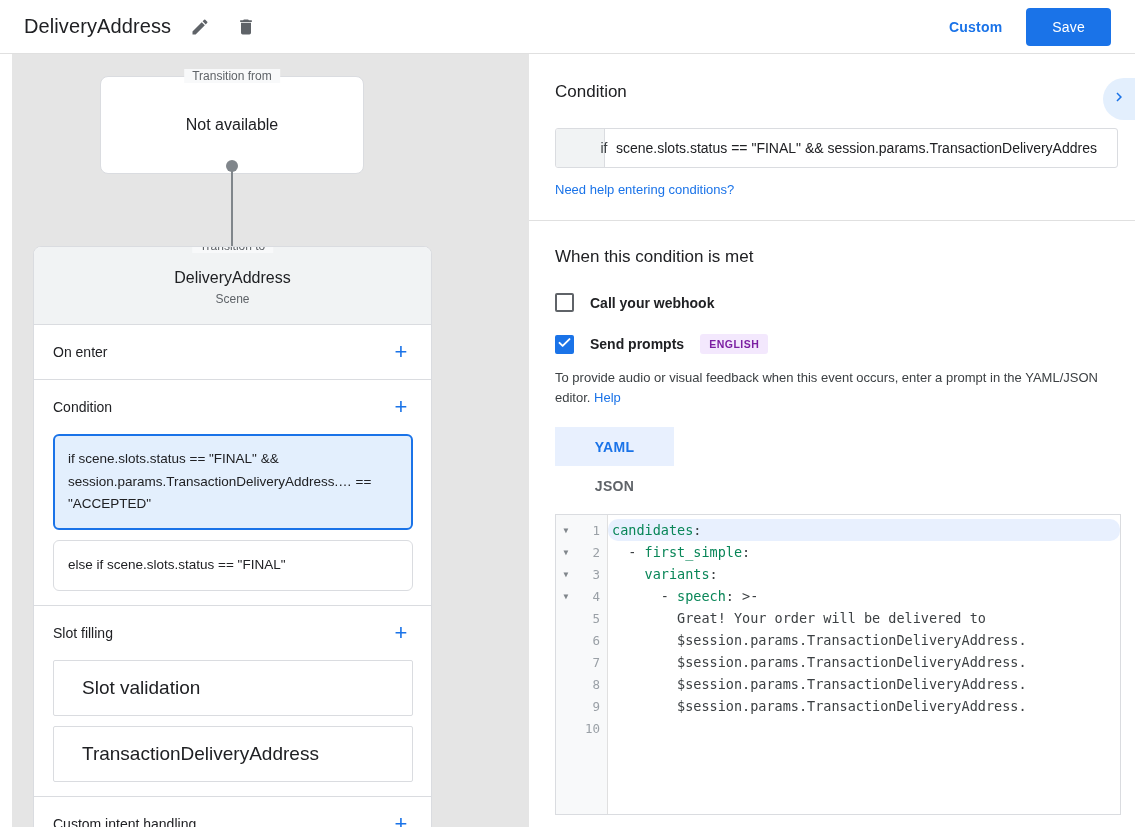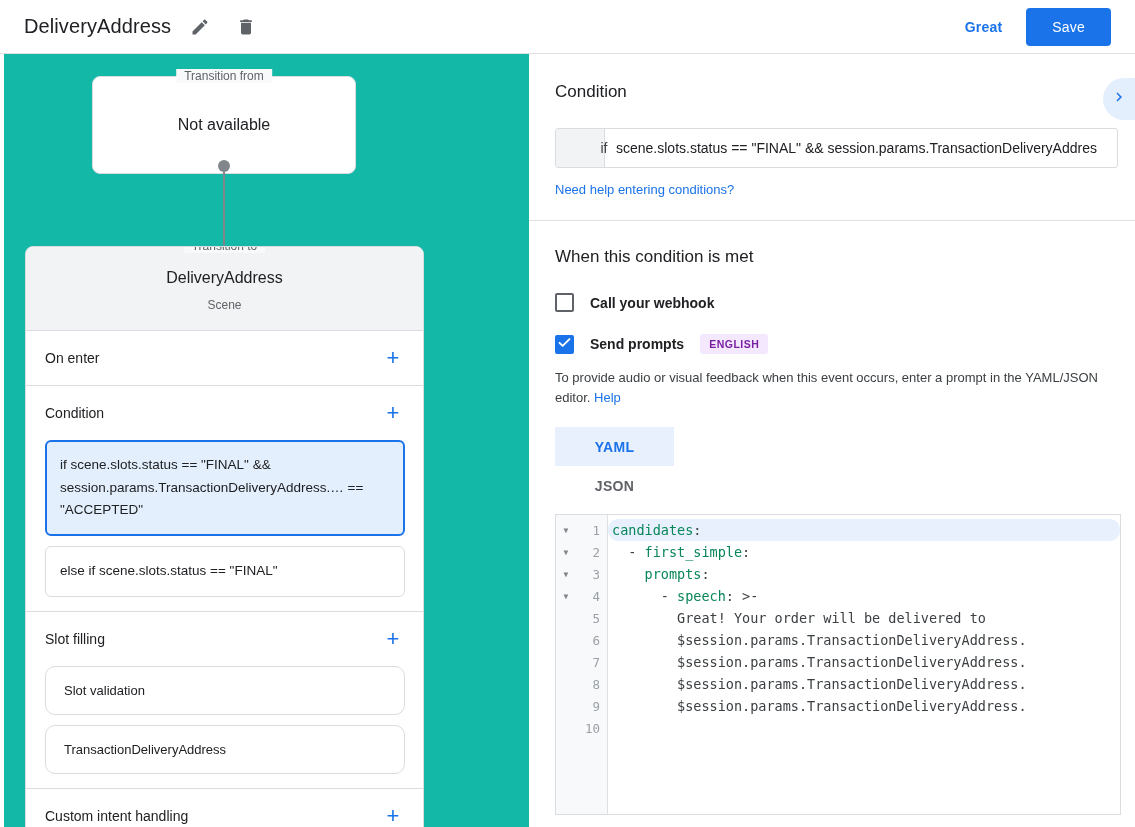--- a/index.html
+++ b/index.html
@@ -36,22 +36,22 @@
   }
   #save-btn {
     background: #1a73e8; color: #fff; font-size: 14px; font-weight: normal;
     padding: 11px 26px; border-radius: 4px; margin-left: 10px; margin-right: 24px;
     cursor: pointer; border: none; letter-spacing: .2px;
     font-family: "Liberation Sans", sans-serif;
   }
 
   
   #left-panel {
-    position: absolute; left: 4px; top: 54px; width: 528px; height: 773px;
-    background: #14b8a6; overflow: hidden;
+    position: absolute; left: 12px; top: 54px; width: 528px; height: 773px;
+    background: #e5e5e5; overflow: hidden;
   }
 
   .fieldset-box {
     position: absolute; background: #ffffff;
     border: 1px solid #dadce0; border-radius: 8px;
   }
   .fieldset-legend {
     position: absolute; top: -8px; left: 50%; transform: translateX(-50%);
     background: #f8f9fa; padding: 0 8px;
     font-size: 12px; color: #5f6368; white-space: nowrap;
@@ -72,21 +72,21 @@
   }
   #scene-head {
     background: #f1f3f4; padding: 22px 0 18px; text-align: center;
     position: relative; border-bottom: 1px solid #dadce0;
   }
   #scene-head .legend {
     position: absolute; top: -8px; left: 50%; transform: translateX(-50%);
     background: #f8f9fa; padding: 0 8px; font-size: 12px; color: #5f6368;
   }
   #scene-head .name { font-size: 16px; color: #202124; }
-  #scene-head .sub { font-size: 12px; color: #5f6368; margin-top: 11px; }
+  #scene-head .sub { font-size: 12px; color: #5f6368; margin-top: 5px; }
 
   .section { border-bottom: 1px solid #dadce0; padding: 0 0 0 0; }
   .section:last-child { border-bottom: none; }
   .section-header {
     display: flex; align-items: center; justify-content: space-between;
     padding: 16px 18px 16px 19px; cursor: pointer;
   }
   .section-title { font-size: 14px; color: #202124; }
   .plus {
     color: #1a73e8; font-size: 22px; line-height: 1; cursor: pointer;
@@ -95,22 +95,22 @@
   .section-body { padding: 0 18px 14px 19px; }
 
   .cond-card {
     border: 1px solid #dadce0; border-radius: 6px; background: #fff;
     padding: 13px 14px; font-size: 13.5px; color: #202124; line-height: 1.68;
     margin-bottom: 10px; cursor: pointer;
   }
   .cond-card.selected { background: #e3effd; border: 2px solid #1a73e8; padding: 12px 13px; }
   .cond-card:last-child { margin-bottom: 0; }
   .slot-card {
-    border: 1px solid #dadce0; border-radius: 10px; background: #fff;
-    padding: 16px 18px; font-size: 13px; color: #202124; margin-bottom: 10px;
+    border: 1px solid #dadce0; border-radius: 2px; background: #fff;
+    padding: 16px 28px; font-size: 19px; color: #202124; margin-bottom: 10px;
     cursor: pointer;
   }
   .slot-card:last-child { margin-bottom: 0; }
 
   
   #right-panel {
     position: absolute; left: 529px; top: 54px; width: 606px; height: 773px;
     background: #ffffff; overflow: hidden;
   }
   #cond-section {
@@ -219,21 +219,21 @@
   <div class="icon-btn">
     <span>
       <svg width="20" height="20" viewBox="0 0 24 24" fill="#5f6368">
         <path d="M6 19a2 2 0 002 2h8a2 2 0 002-2V7H6v12zM19 4h-3.5l-1-1h-5l-1 1H5v2h14V4z"></path>
       </svg>
     </span>
   </div>
 
   <div class="spacer"></div>
 
-  <div id="cancel-btn">Great</div>
+  <div id="cancel-btn">Custom</div>
   <button id="save-btn">Save</button>
 </div>
 
 <div id="left-panel">
 
   <div id="transition-from" class="fieldset-box">
     <div class="fieldset-legend">Transition from</div>
     <div class="val">Not available</div>
   </div>
 
@@ -376,21 +376,21 @@
             <span class="lnum">9</span>
           </div>
           <div class="gline">
             <span class="fold empty">▼</span>
             <span class="lnum">10</span>
           </div>
         </div>
       <div id="code">
           <div class="cline hl"><span class="k">candidates</span><span class="punct">:</span></div>
           <div class="cline">  <span class="punct">- </span><span class="k">first_simple</span><span class="punct">:</span></div>
-          <div class="cline">    <span class="k">prompts</span><span class="punct">:</span></div>
+          <div class="cline">    <span class="k">variants</span><span class="punct">:</span></div>
           <div class="cline">      <span class="punct">- </span><span class="k">speech</span><span class="punct">:</span><span class="punct"> &gt;-</span></div>
           <div class="cline">        <span class="punct">Great! Your order will be delivered to</span></div>
           <div class="cline">        <span class="punct">$session.params.TransactionDeliveryAddress.</span></div>
           <div class="cline">        <span class="punct">$session.params.TransactionDeliveryAddress.</span></div>
           <div class="cline">        <span class="punct">$session.params.TransactionDeliveryAddress.</span></div>
           <div class="cline">        <span class="punct">$session.params.TransactionDeliveryAddress.</span></div>
           <div class="cline">&nbsp;</div>
         </div>
     </div>
   </div>

